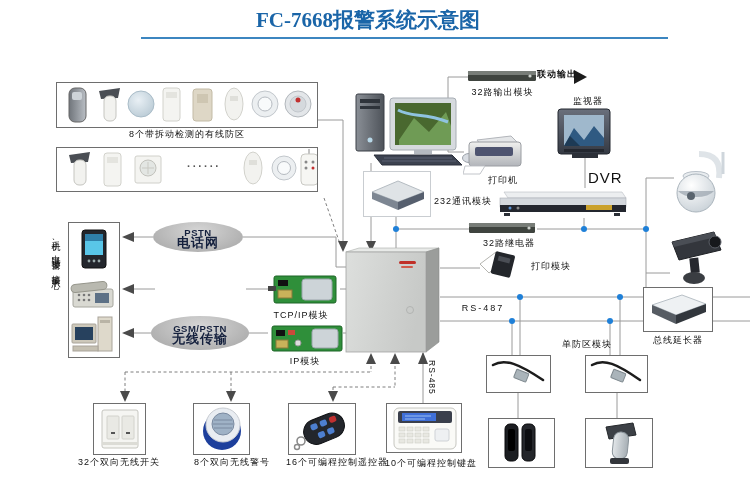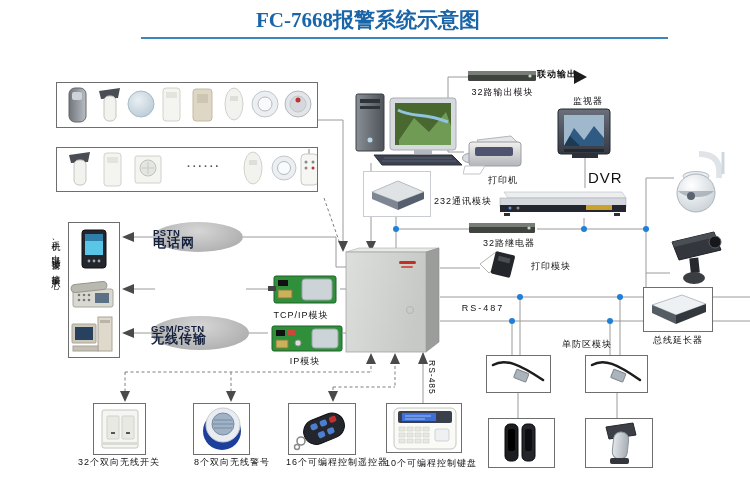--- a/index.html
+++ b/index.html
@@ -9,21 +9,21 @@
   .box{position:absolute;background:#fff;border:1px solid #6e6e6e;box-sizing:border-box;}
   .softbox{position:absolute;background:#fff;border:1px solid #c9cdd1;box-sizing:border-box;}
   .lbl{position:absolute;font-size:9px;color:#111;letter-spacing:1px;text-align:center;
        white-space:nowrap;line-height:10px;font-weight:500;}
   .lbl-left{text-align:left;}
   #title{position:absolute;top:6px;left:0;width:680px;text-align:center;
          font-family:"Liberation Serif",serif;font-weight:bold;font-size:21px;color:#1a65a8;}
   #title-rule{position:absolute;top:37px;left:113px;width:527px;height:2px;background:#3c86c0;}
   .ellipse{position:absolute;border-radius:50%;
            background:radial-gradient(ellipse at 50% 30%, #d6d6d6 0%, #b3b3b3 70%, #a5a5a5 100%);
-           display:flex;flex-direction:column;justify-content:center;}
+           display:flex;flex-direction:column;align-items:center;justify-content:center;}
   .ellipse .l1{font-size:9.5px;font-weight:bold;color:#14203d;line-height:11px;letter-spacing:.5px;}
   .ellipse .l2{font-size:13px;font-weight:bold;color:#14203d;line-height:10px;letter-spacing:1px;}
   #vertical-label{position:absolute;left:21px;top:233px;height:124px;width:14px;
                   writing-mode:vertical-rl;text-orientation:upright;font-size:9px;color:#111;
                   letter-spacing:2px;line-height:14px;}
   #rs485-label{position:absolute;left:409px;top:360px;font-size:8.5px;color:#111;letter-spacing:1px;
                transform:rotate(90deg);transform-origin:0 0;white-space:nowrap;}
   #wireless-dots{position:absolute;left:118px;top:12px;width:58px;text-align:center;
                  font-size:11px;font-weight:bold;color:#555;letter-spacing:2px;}
   svg{display:block;}
@@ -125,20 +125,21 @@
         <circle cx="208" cy="21" r="13" fill="#eceff1" stroke="#c2c7cc"></circle>
         <circle cx="208" cy="21" r="7" fill="#f8fafb" stroke="#b5bac0"></circle>
       </g>
       <g>
         <circle cx="241" cy="21" r="13" fill="#e3e6e9" stroke="#b2b7bc"></circle>
         <circle cx="241" cy="21" r="8" fill="#d5d9dd" stroke="#c2c7cc"></circle>
         <circle cx="241" cy="17" r="2.5" fill="#c23030"></circle>
       </g>
     </svg>
   </div>
+  <div class="lbl" style="left:28px;top:129px;width:262px">8个带拆动检测的有线防区</div>
 
   <div class="box" style="left:28px;top:147px;width:262px;height:45px">
     <svg width="260" height="43" viewBox="0 0 260 43">
       <g>
         <polygon points="12,7 33,4 31,14 14,15" fill="#4a4e54"></polygon>
         <rect x="17" y="12" width="12" height="25" rx="5" fill="#f2f2ef" stroke="#c5c5c0"></rect>
       </g>
       <g>
         <rect x="47" y="5" width="17" height="33" rx="3" fill="#f4f4f1" stroke="#d2d2cc"></rect>
         <rect x="50" y="9" width="11" height="6" fill="#e4e4df"></rect>

